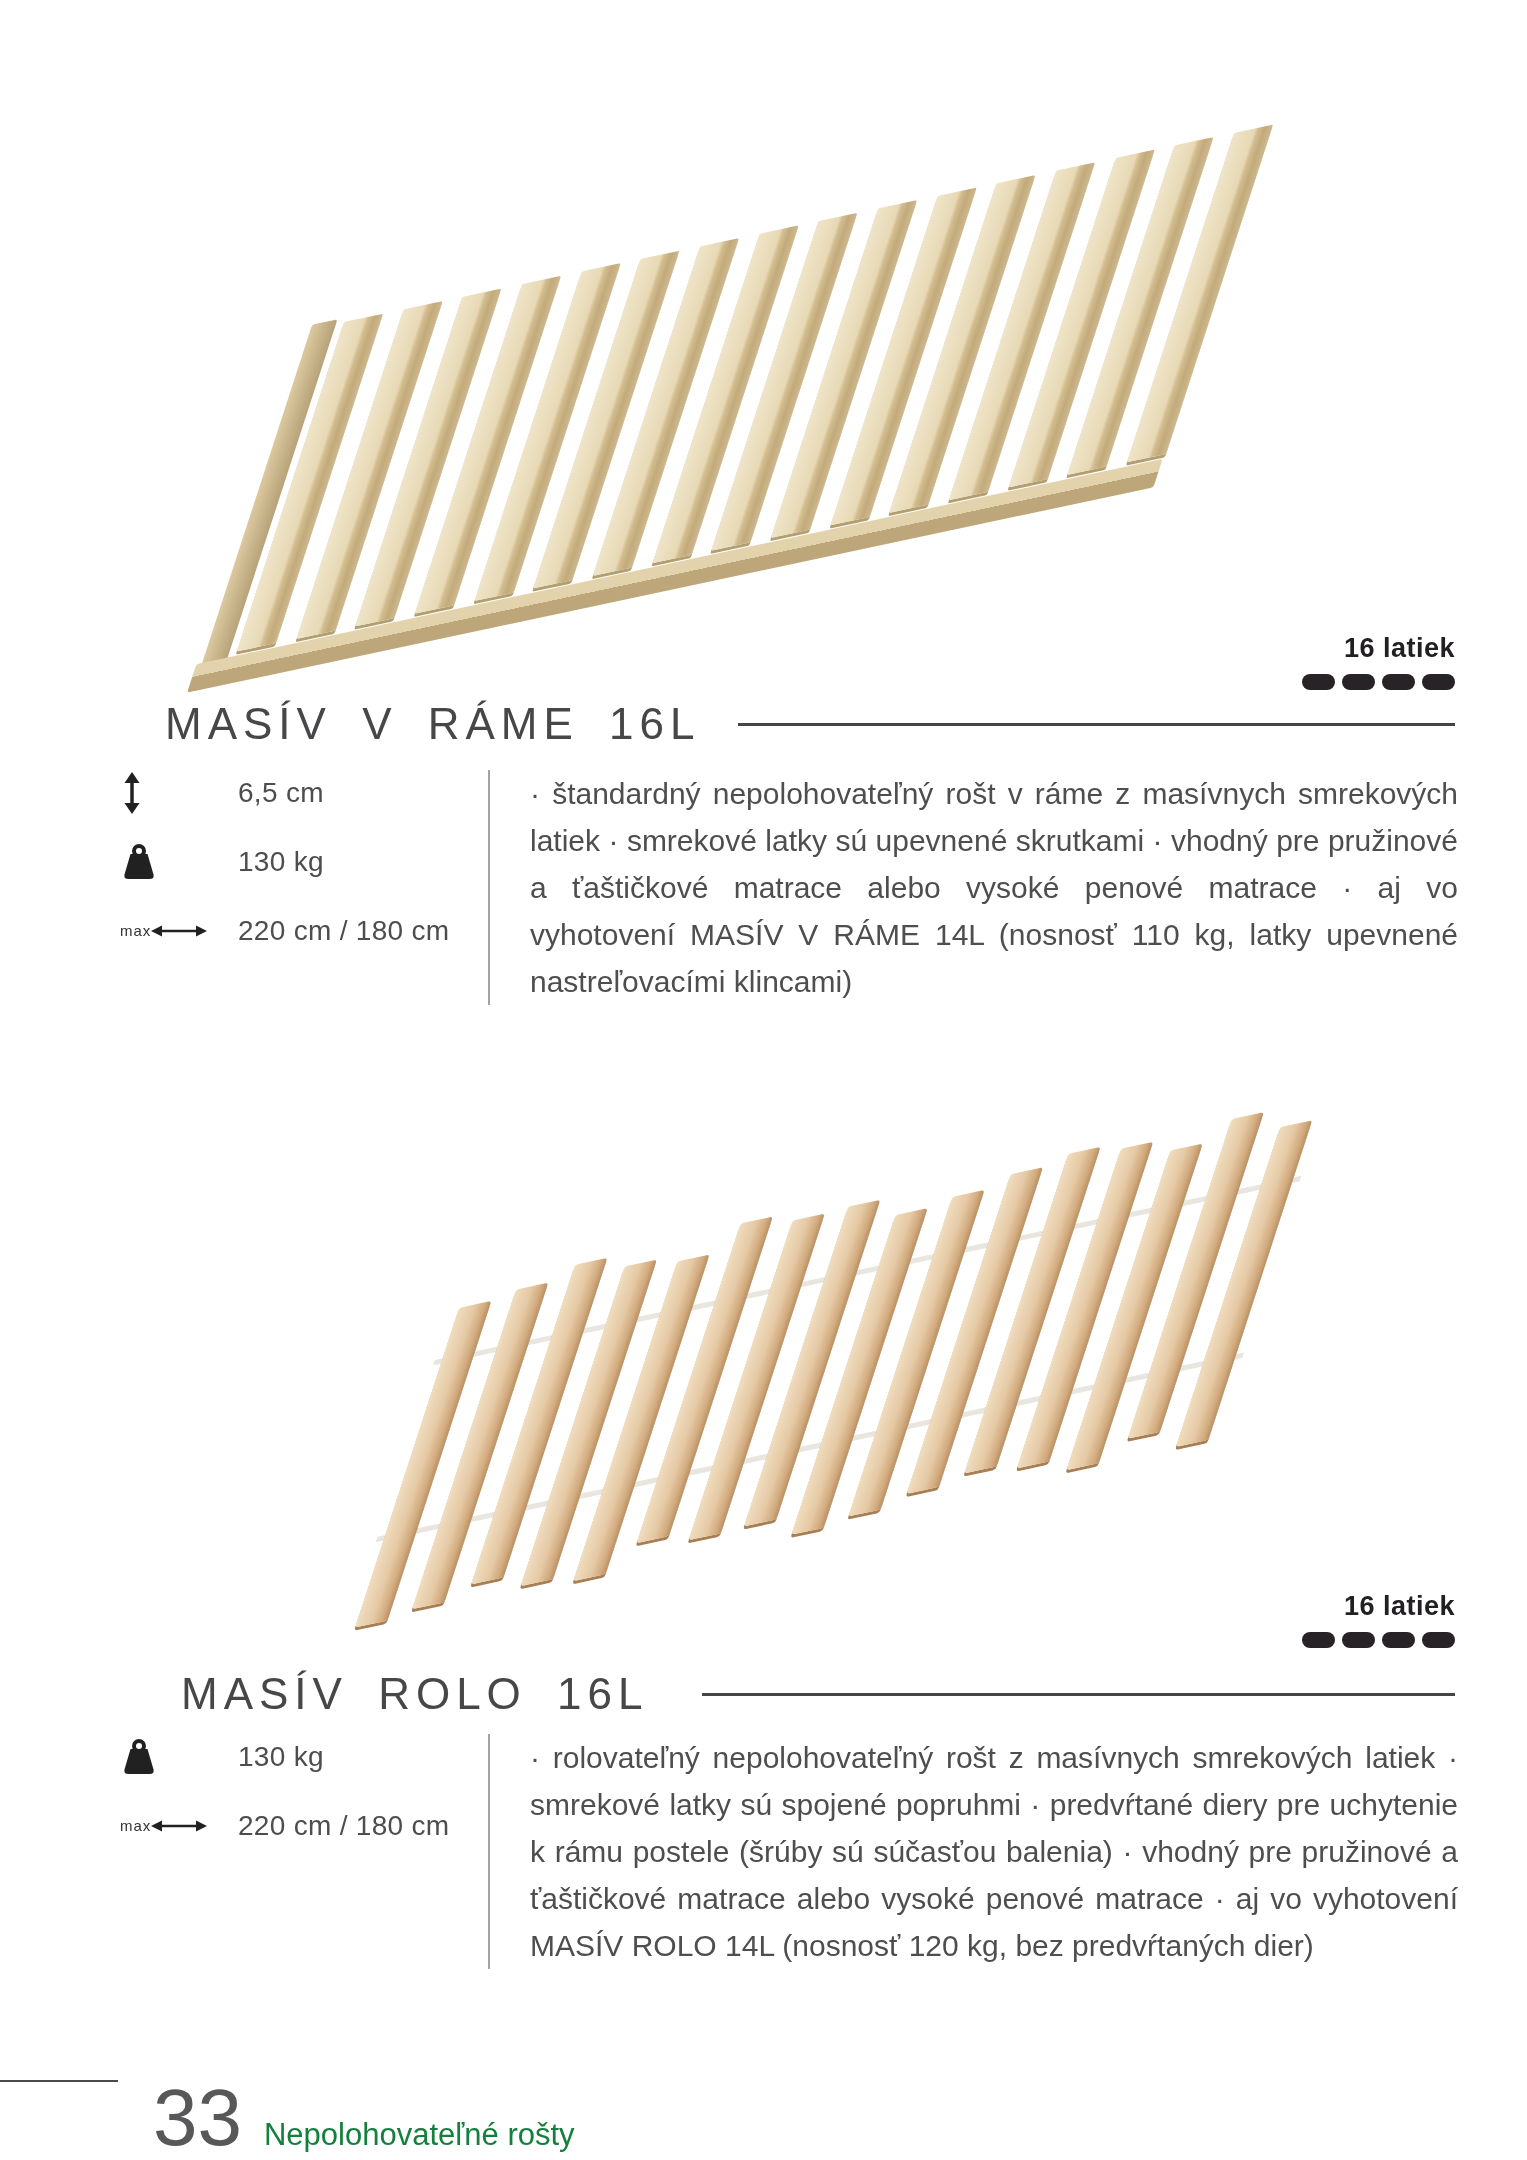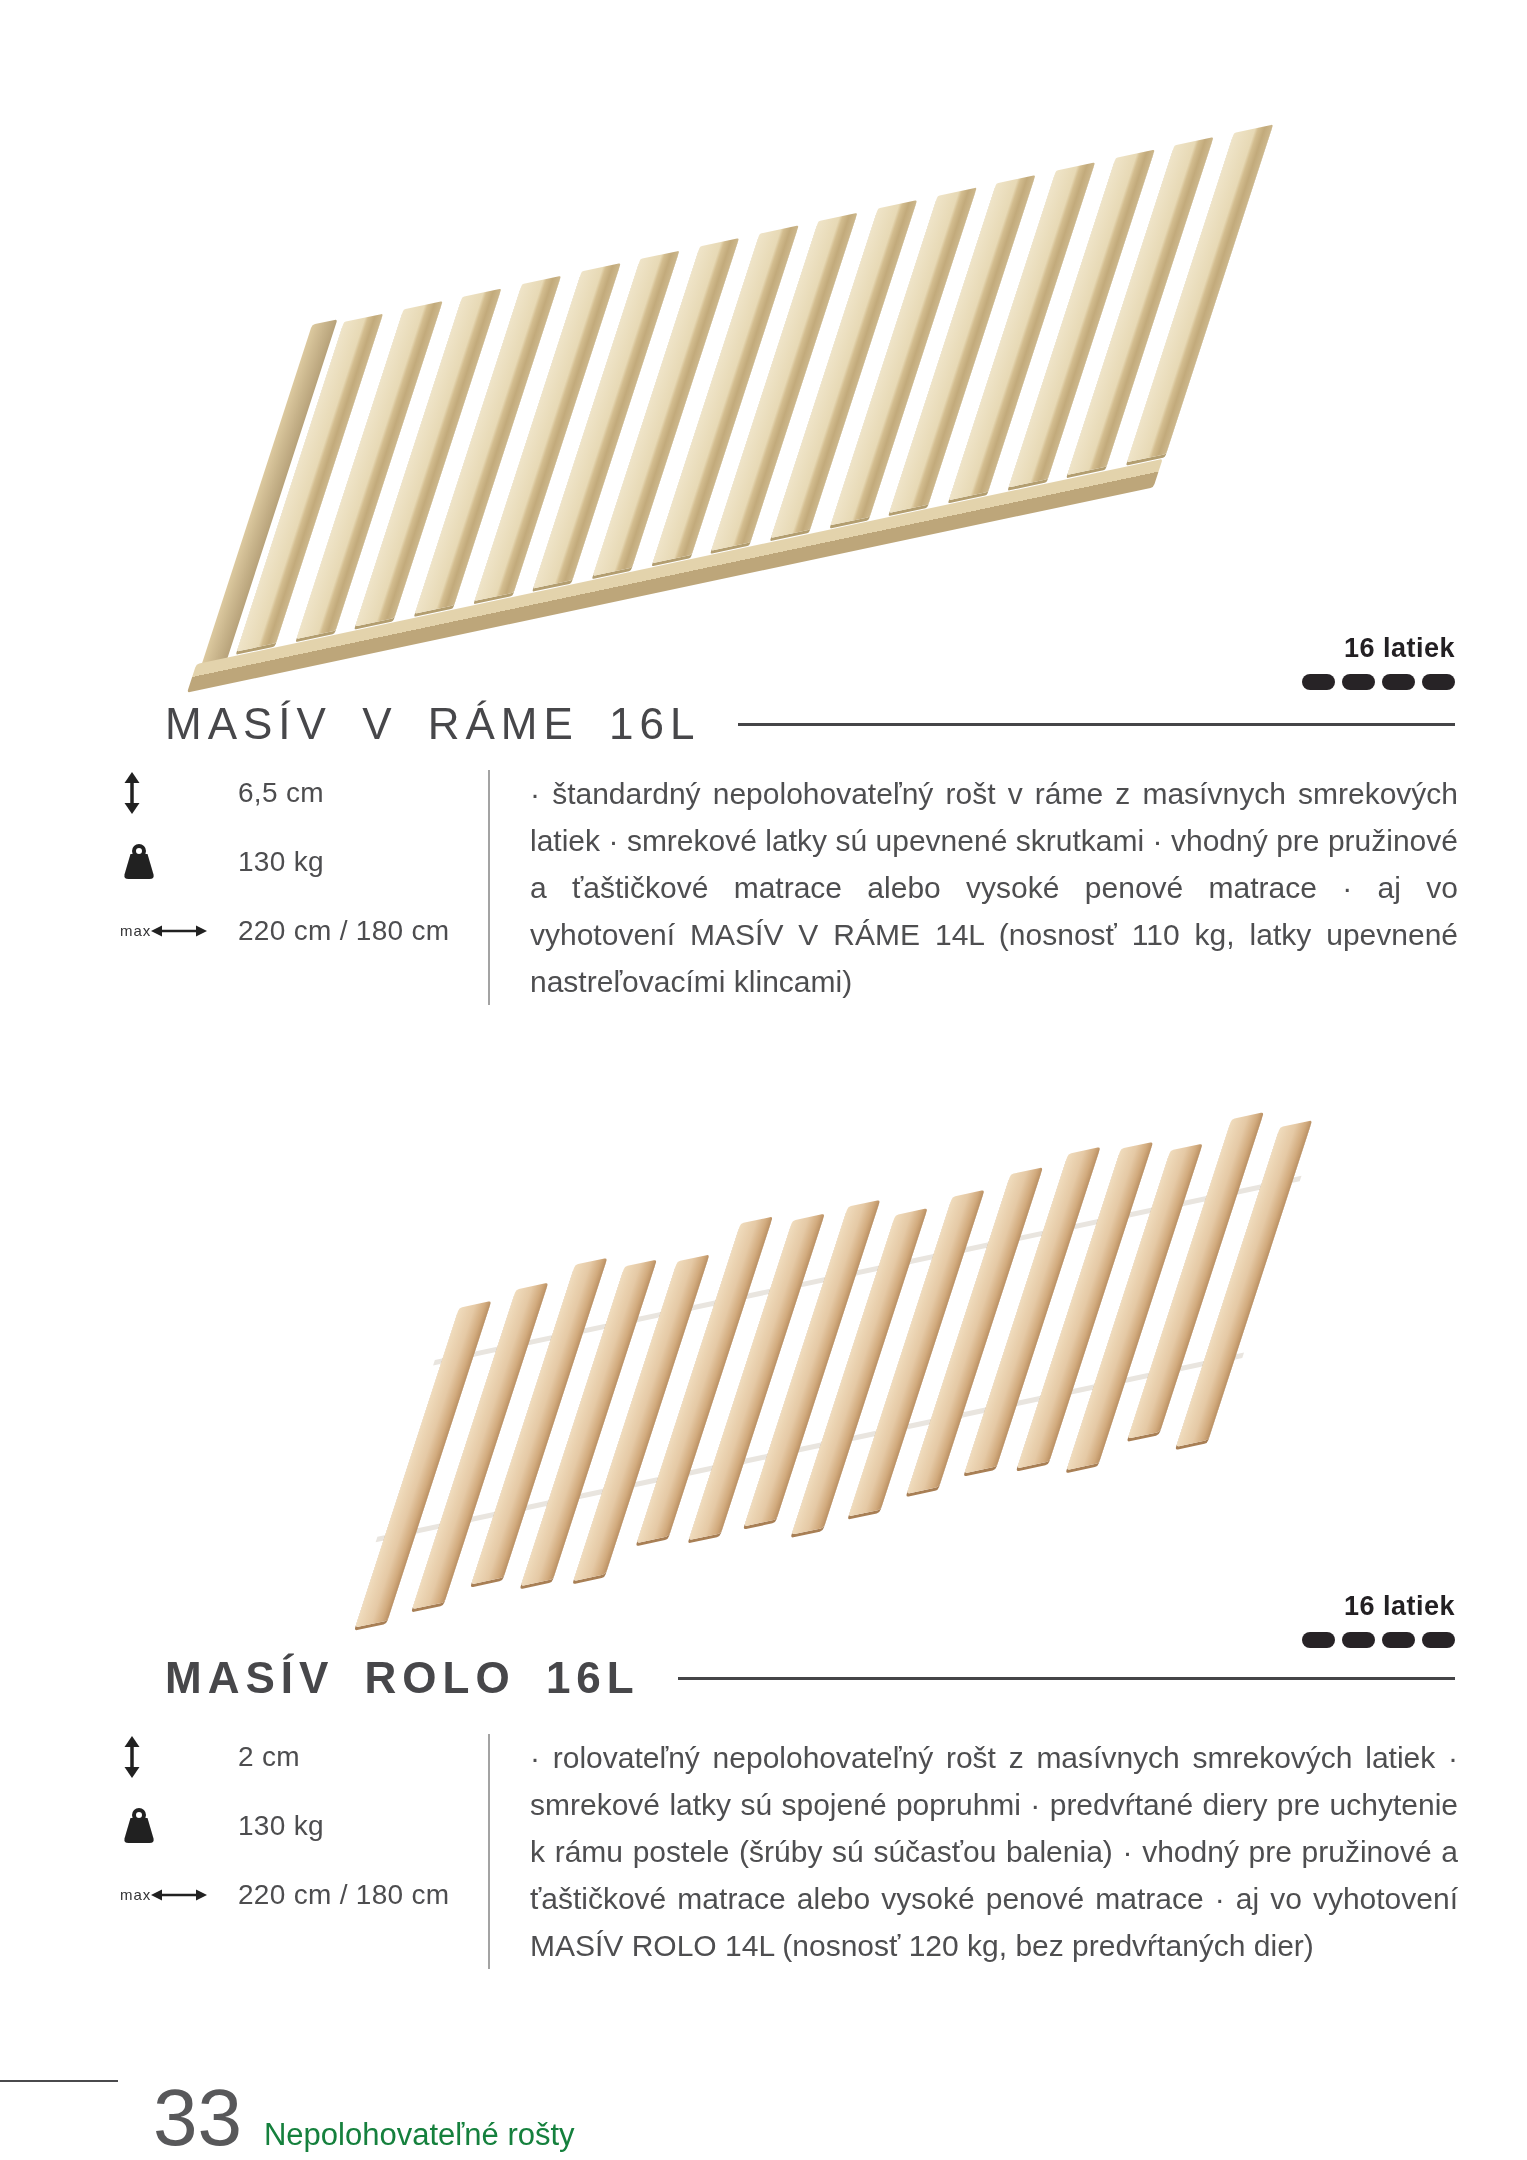--- a/index.html
+++ b/index.html
@@ -174,36 +174,26 @@
     <div class="badge-label">16 latiek</div>
     <div class="pills">
       <span class="pill"></span>
       <span class="pill"></span>
       <span class="pill"></span>
       <span class="pill"></span>
     </div>
   </div>
 
   <div class="product-header header2">
-    <h2 class="product-title" style="margin:0; font-weight:700;">MASÍV ROLO 16L</h2>
+    <h2 class="product-title" style="margin:16px; font-weight:400;">MASÍV ROLO 16L</h2>
     <div class="header-rule"></div>
   </div>
 
   <div class="info-row row2">
     <div class="specs">
-      <div class="spec-row">
-        <span class="spec-icon">
-          <svg width="24" height="42" viewBox="0 0 24 42">
-            <line x1="12" y1="9" x2="12" y2="33" stroke="#212121" stroke-width="3.5"></line>
-            <path d="M12 0 L4.5 11 H19.5 Z" fill="#212121"></path>
-            <path d="M12 42 L4.5 31 H19.5 Z" fill="#212121"></path>
-          </svg>
-        </span>
-        <span class="spec-value">2 cm</span>
-      </div>
       <div class="spec-row">
         <span class="spec-icon">
           <svg width="38" height="36" viewBox="0 0 38 36">
             <circle cx="19" cy="7" r="5" fill="none" stroke="#212121" stroke-width="4"></circle>
             <path d="M10.5 10 H27.5 L33.5 30.5 Q34.5 35 29.5 35 H8.5 Q3.5 35 4.5 30.5 Z" fill="#212121"></path>
           </svg>
         </span>
         <span class="spec-value">130 kg</span>
       </div>
       <div class="spec-row">

